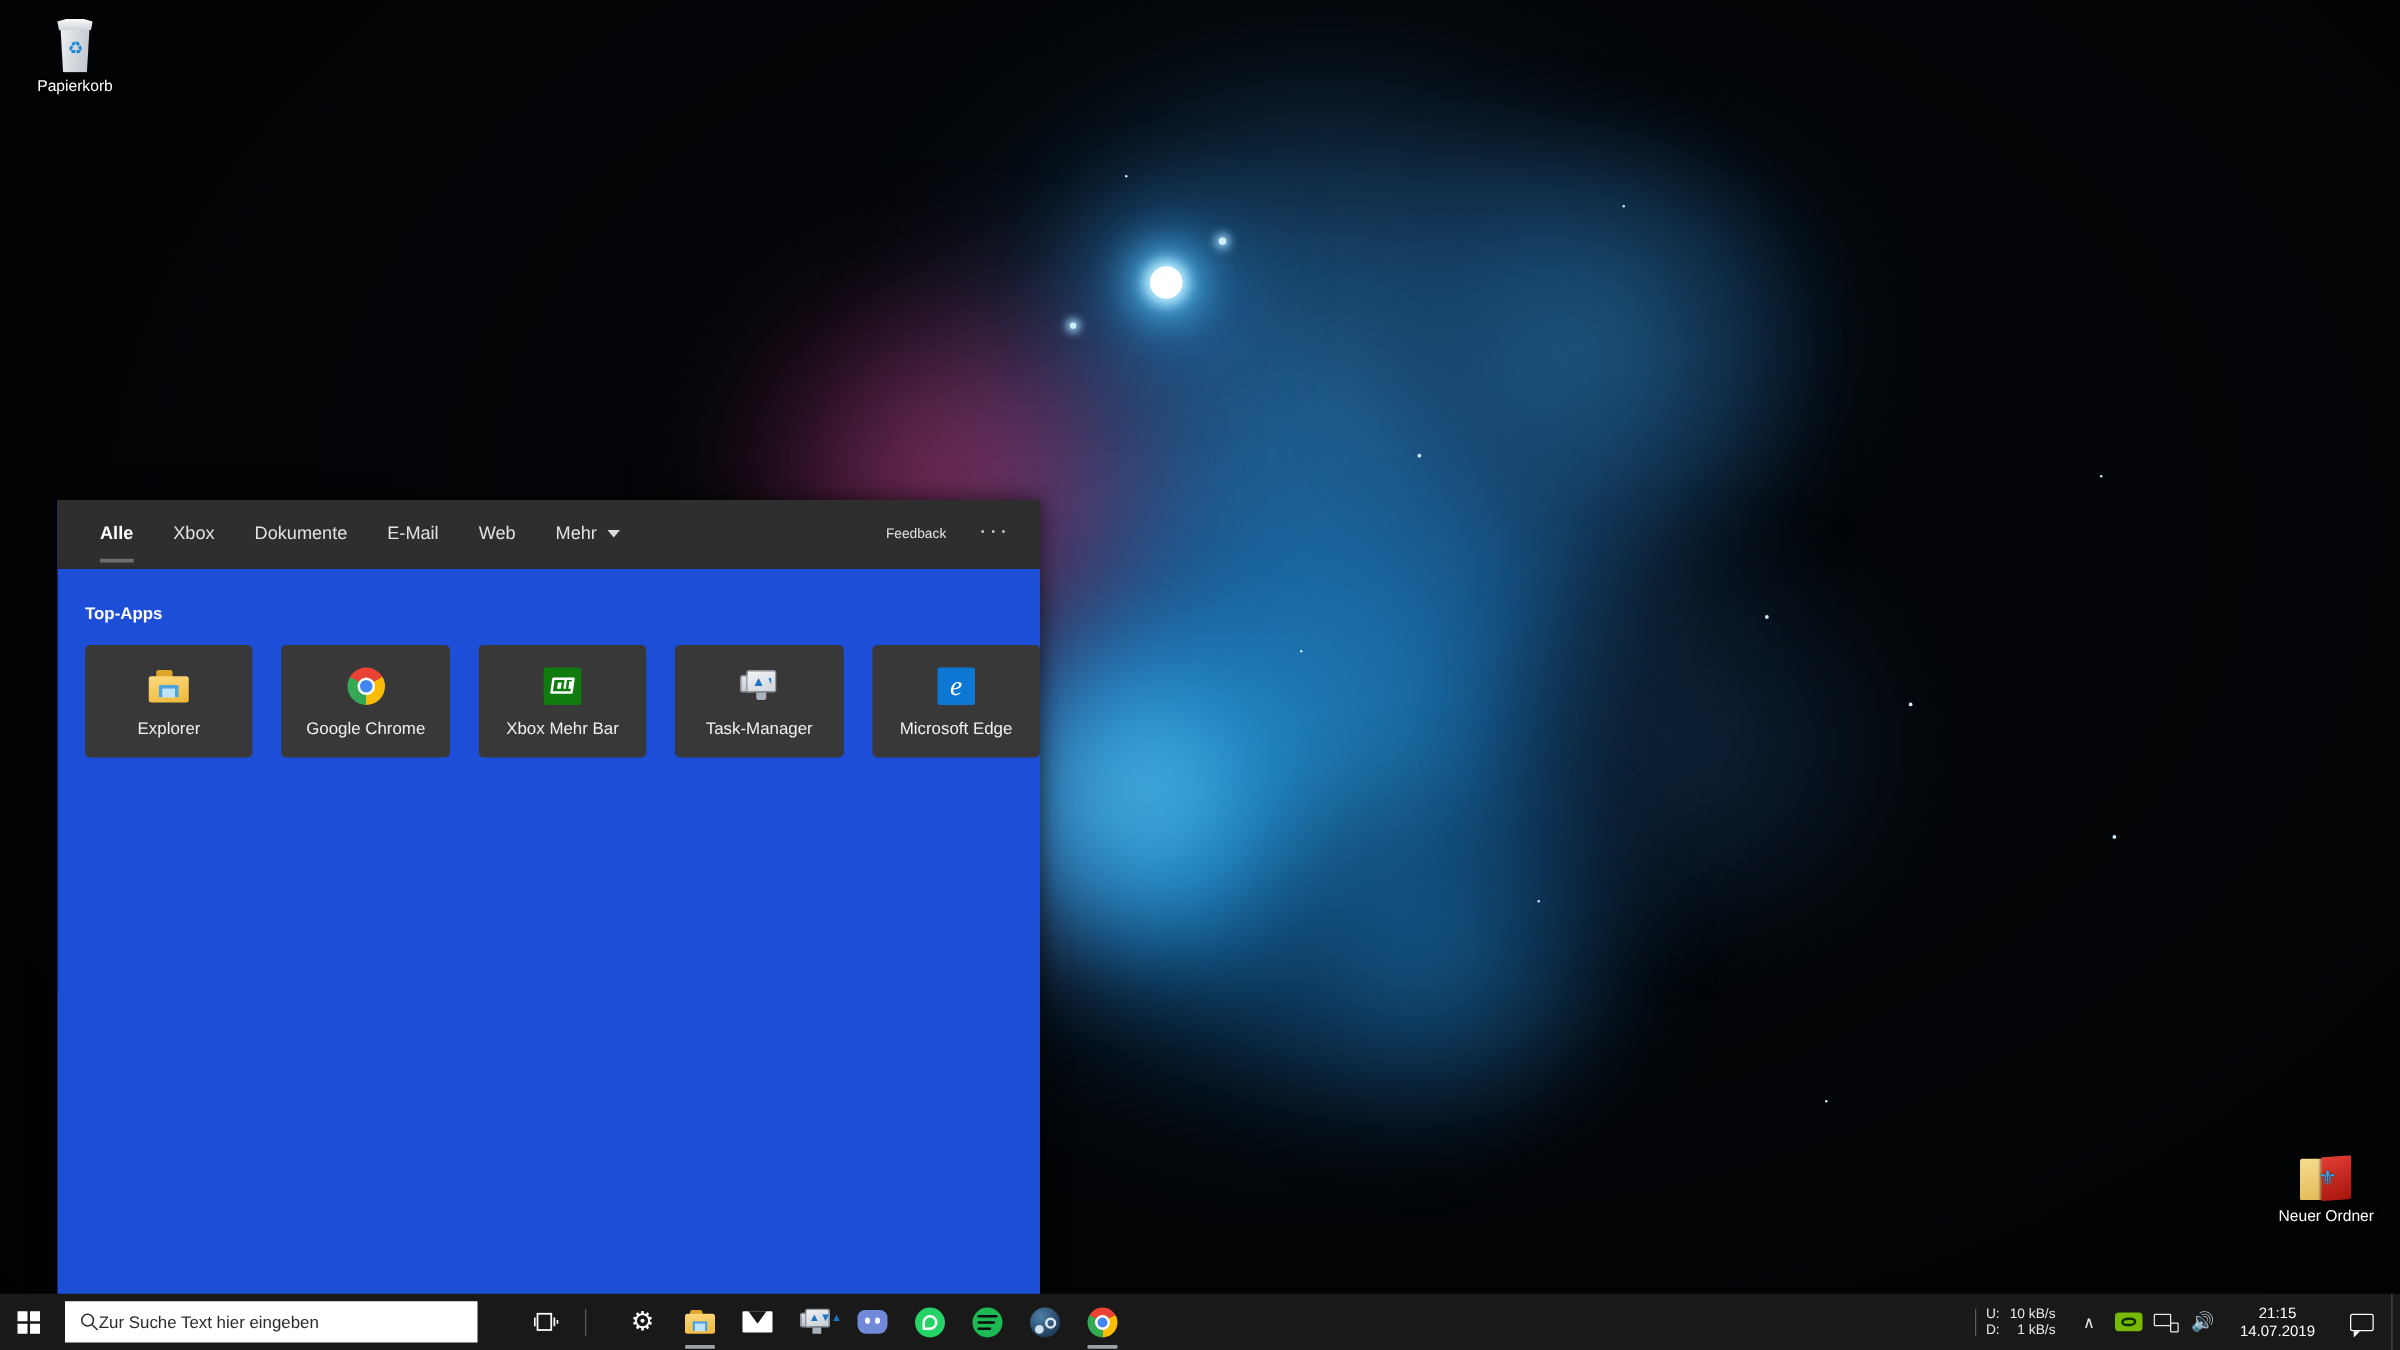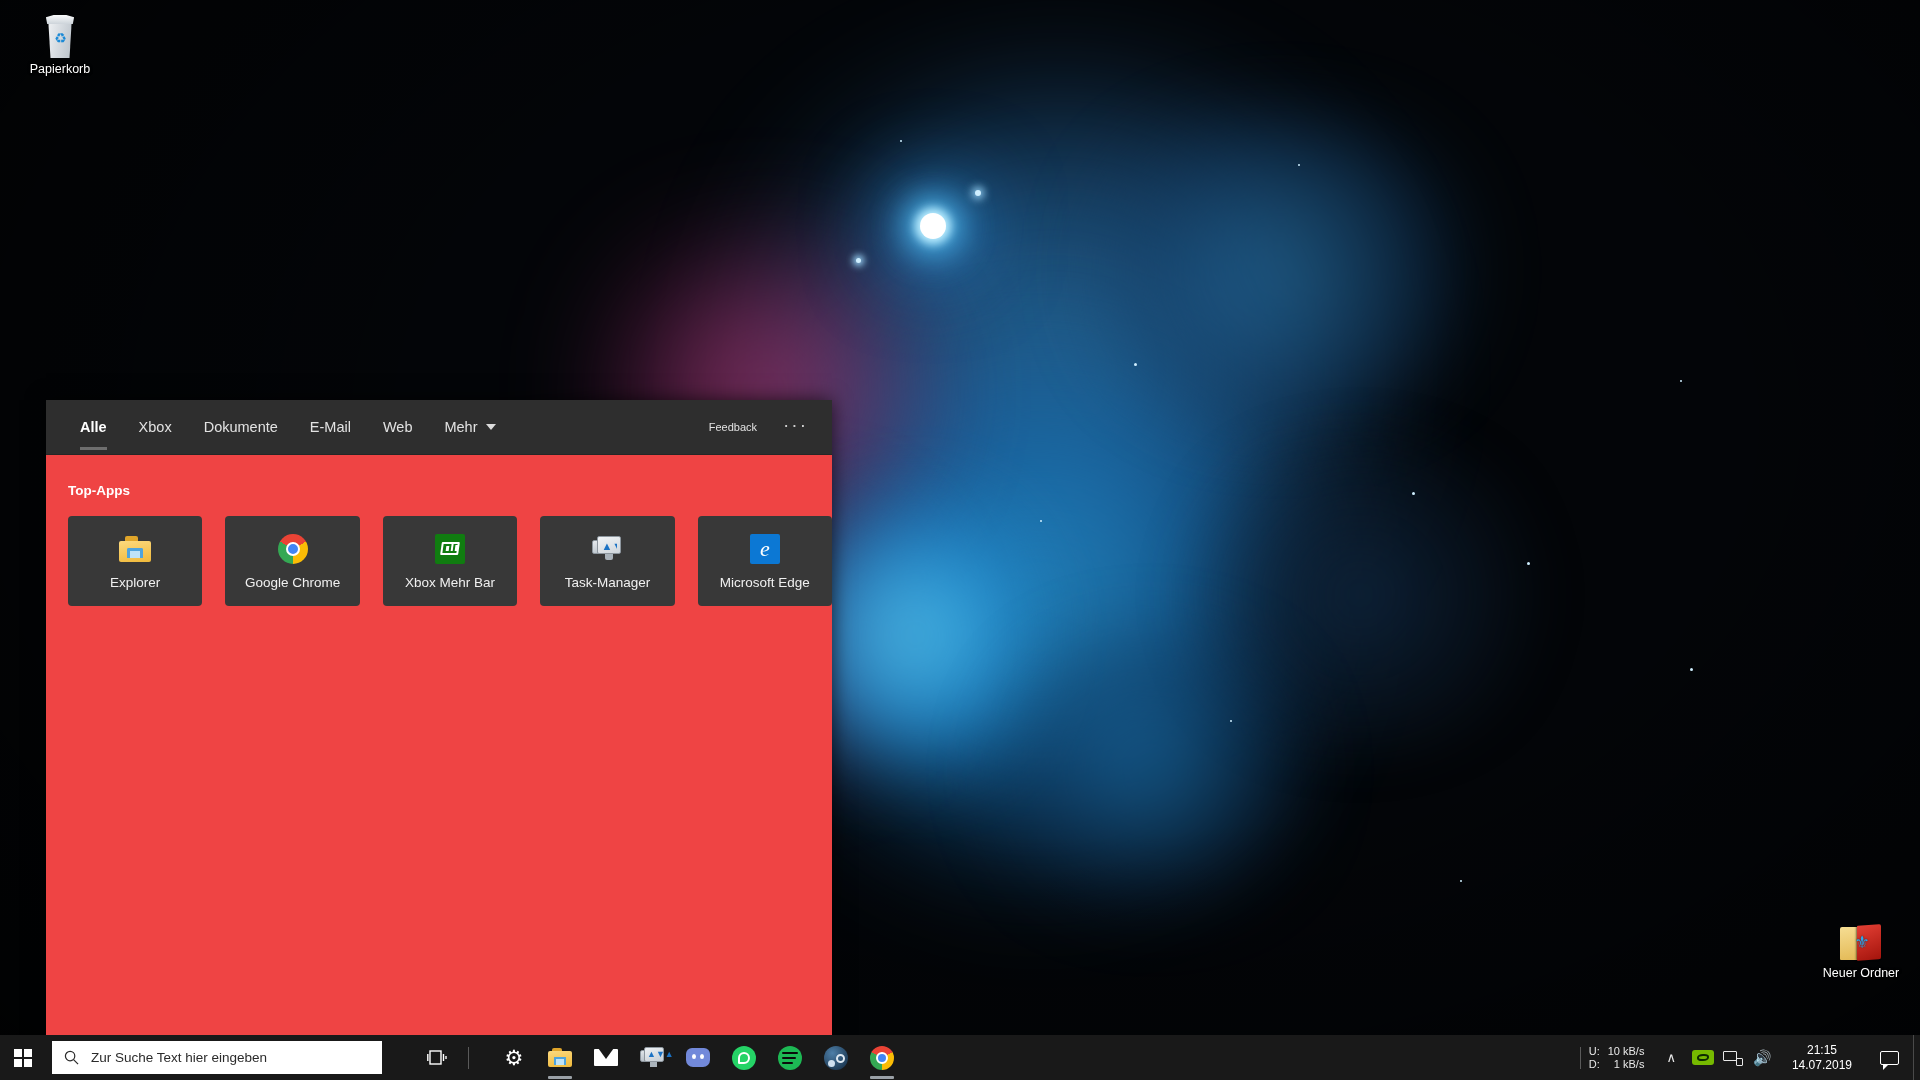--- a/index.html
+++ b/index.html
@@ -71,21 +71,21 @@
   }
   .cf-glyph {
     position:absolute; left:12px; top:8px; width:20px; height:22px;
     color:#2aa8ef; font-size:17px; text-align:center; line-height:22px;
     text-shadow:0 0 2px rgba(0,0,0,.6);
   }
 
   
   #search-panel {
     position:absolute; left:46px; top:400px; width:786px; height:637px;
-    background:#ef4444;
+    background:#1d4ed8;
     box-shadow:0 0 18px rgba(0,0,0,.65);
   }
   #panel-header {
     height:55px; background:#2e2e2e;
     display:flex; align-items:center; position:relative;
     border-bottom:1px solid #262626;
   }
   .tabs { display:flex; align-items:center; height:100%; padding-left:18px; }
   .tab {
     position:relative; height:100%; display:flex; align-items:center;
@@ -183,21 +183,21 @@
     background:#191919; display:flex; align-items:center;
   }
   #start-button {
     width:46px; height:45px; display:flex; align-items:center; justify-content:center;
     cursor:pointer;
   }
   .winlogo { position:relative; width:18px; height:18px; }
   .winlogo i { position:absolute; width:8px; height:8px; background:#fff; }
   #search-box {
     width:330px; height:33px; background:#ffffff; margin-left:6px;
-    display:flex; align-items:center; padding-left:12px; gap:12px; cursor:text;
+    display:flex; align-items:center; padding-left:12px; cursor:text;
   }
   #search-placeholder { color:#2b2b2b; font-size:13.5px; }
   #taskview-button, .tb-icon {
     width:46px; height:45px; display:flex; align-items:center; justify-content:center;
     cursor:pointer; position:relative;
   }
   .tb-icon.running::after {
     content:""; position:absolute; bottom:1px; left:11px; width:24px; height:3px;
     background:#9aa0a6; border-radius:1px;
   }

